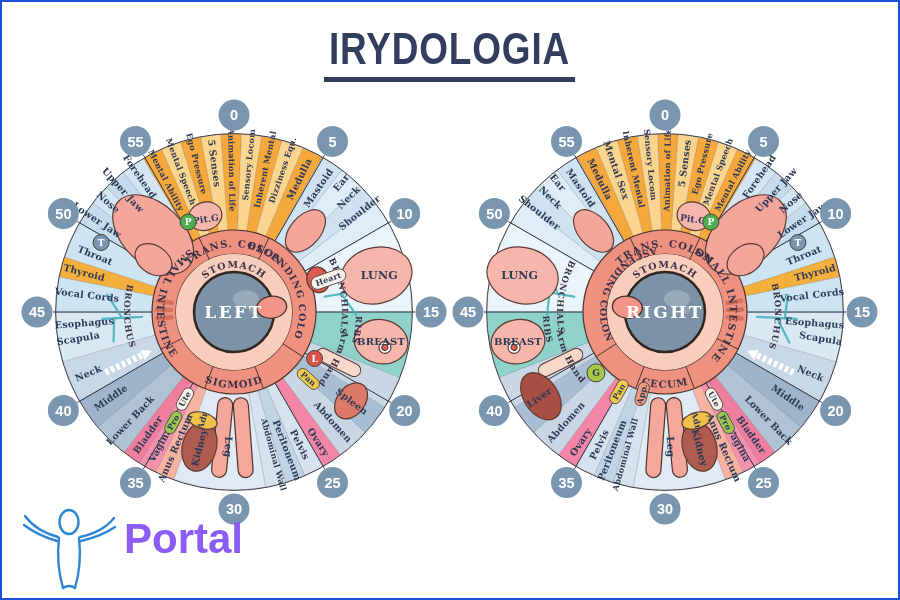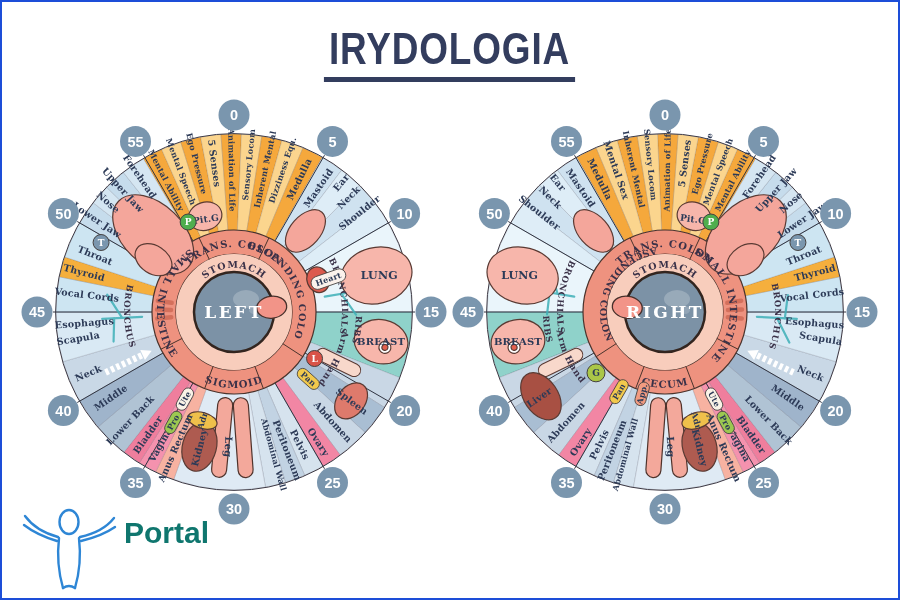--- a/index.html
+++ b/index.html
@@ -5,21 +5,21 @@
   html,body{margin:0;padding:0;background:#fff;}
   .frame{position:relative;width:896px;height:596px;border:2px solid #1d4ed8;background:#ffffff;overflow:hidden;font-family:"Liberation Sans",sans-serif;}
   .title-wrap{position:absolute;top:22px;left:0;right:0;text-align:center;}
   .title-wrap h1{display:inline-block;margin:0;font-size:44px;font-weight:bold;letter-spacing:1px;color:#333D5E;border-bottom:5px solid #333D5E;padding:0 6px 3px 6px;transform:scaleX(.84);}
   .chart-svg{position:absolute;width:440px;height:440px;}
   #chart0{left:12px;top:90px;}
   #chart1{left:443px;top:90px;}
   .logo{position:absolute;left:18px;top:500px;width:260px;height:92px;}
   .logo svg{position:absolute;left:0;top:2px;}
   .logo-text{position:absolute;left:104px;top:16px;}
-  .logo-name{display:block;font-size:30px;font-weight:bold;color:#0f766e;letter-spacing:0;line-height:1;}
+  .logo-name{display:block;font-size:42px;font-weight:bold;color:#8b5cf6;letter-spacing:0;line-height:1;}
   .logo-sub{display:block;font-size:18px;color:#1A1A1A;margin-top:3px;letter-spacing:.5px;}
 </style>
 </head>
 <body>
 
 <div class="frame">
   <div class="title-wrap">
     <h1 style="color: rgb(51, 61, 94);">IRYDOLOGIA</h1>
   </div>
 

